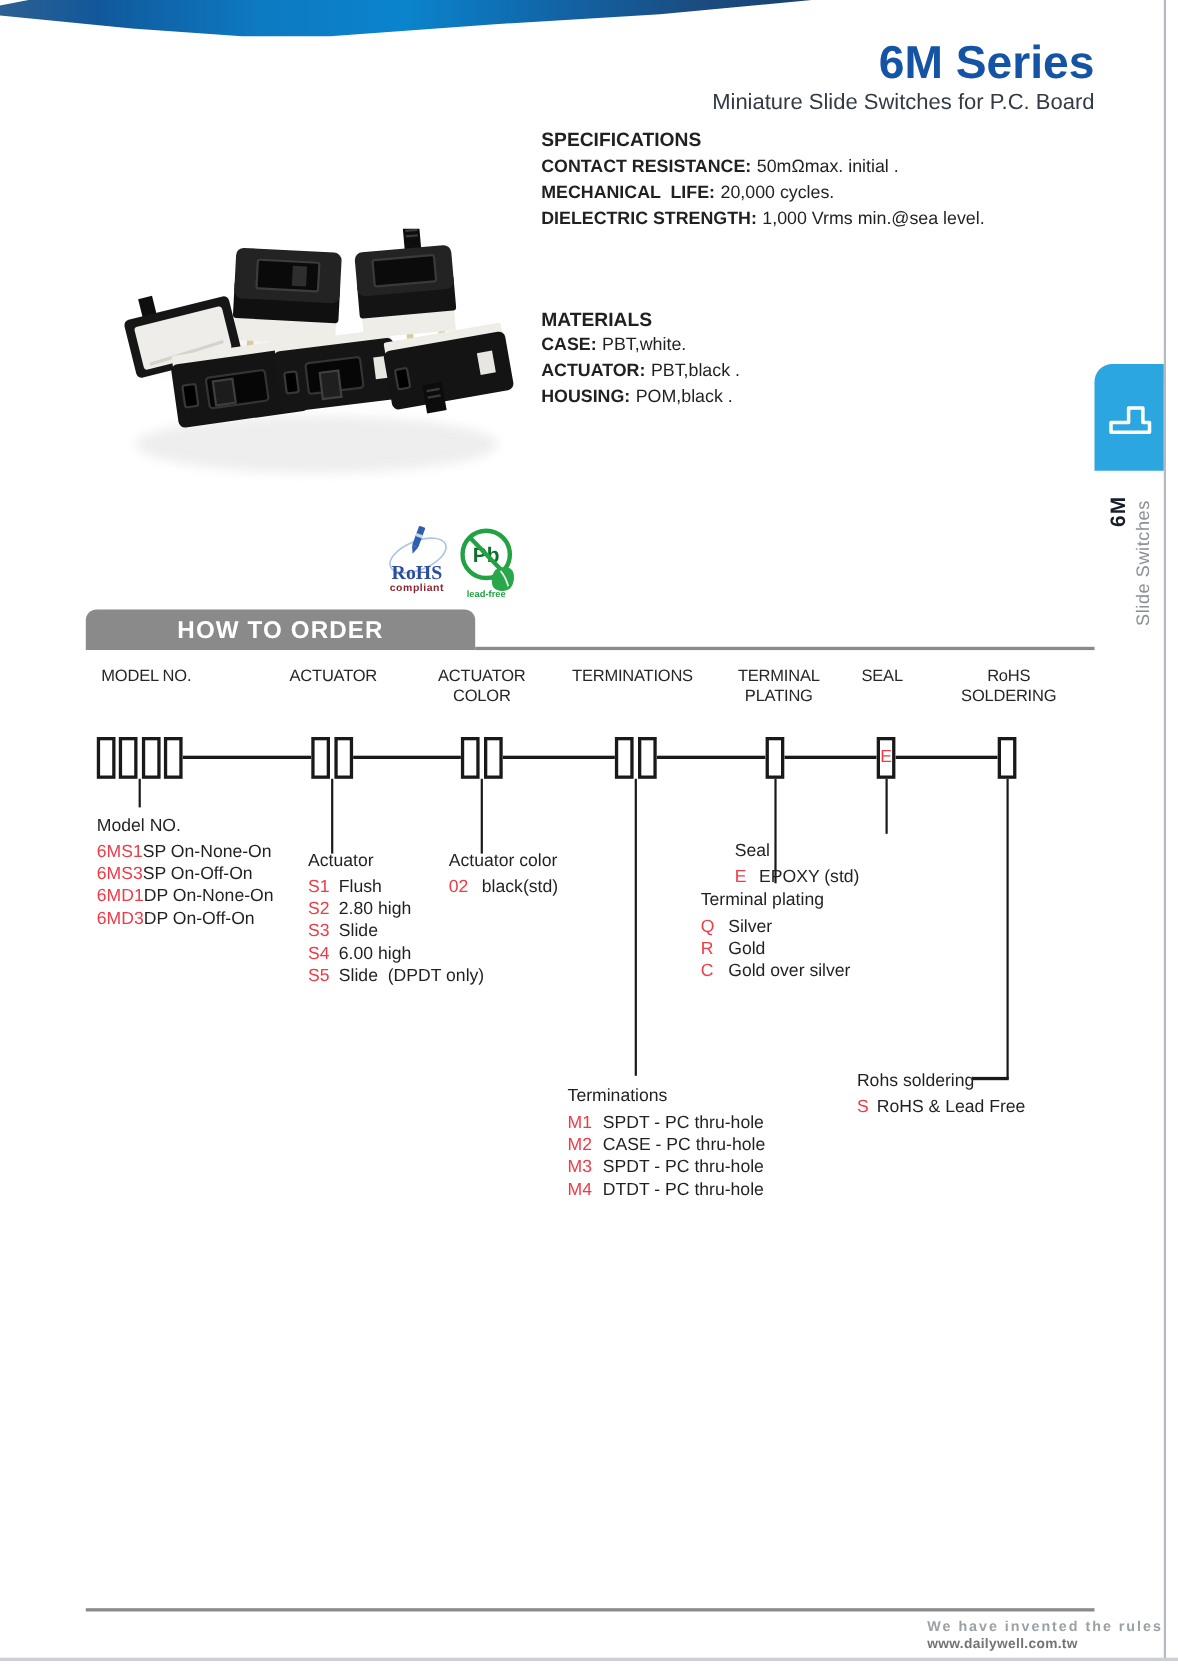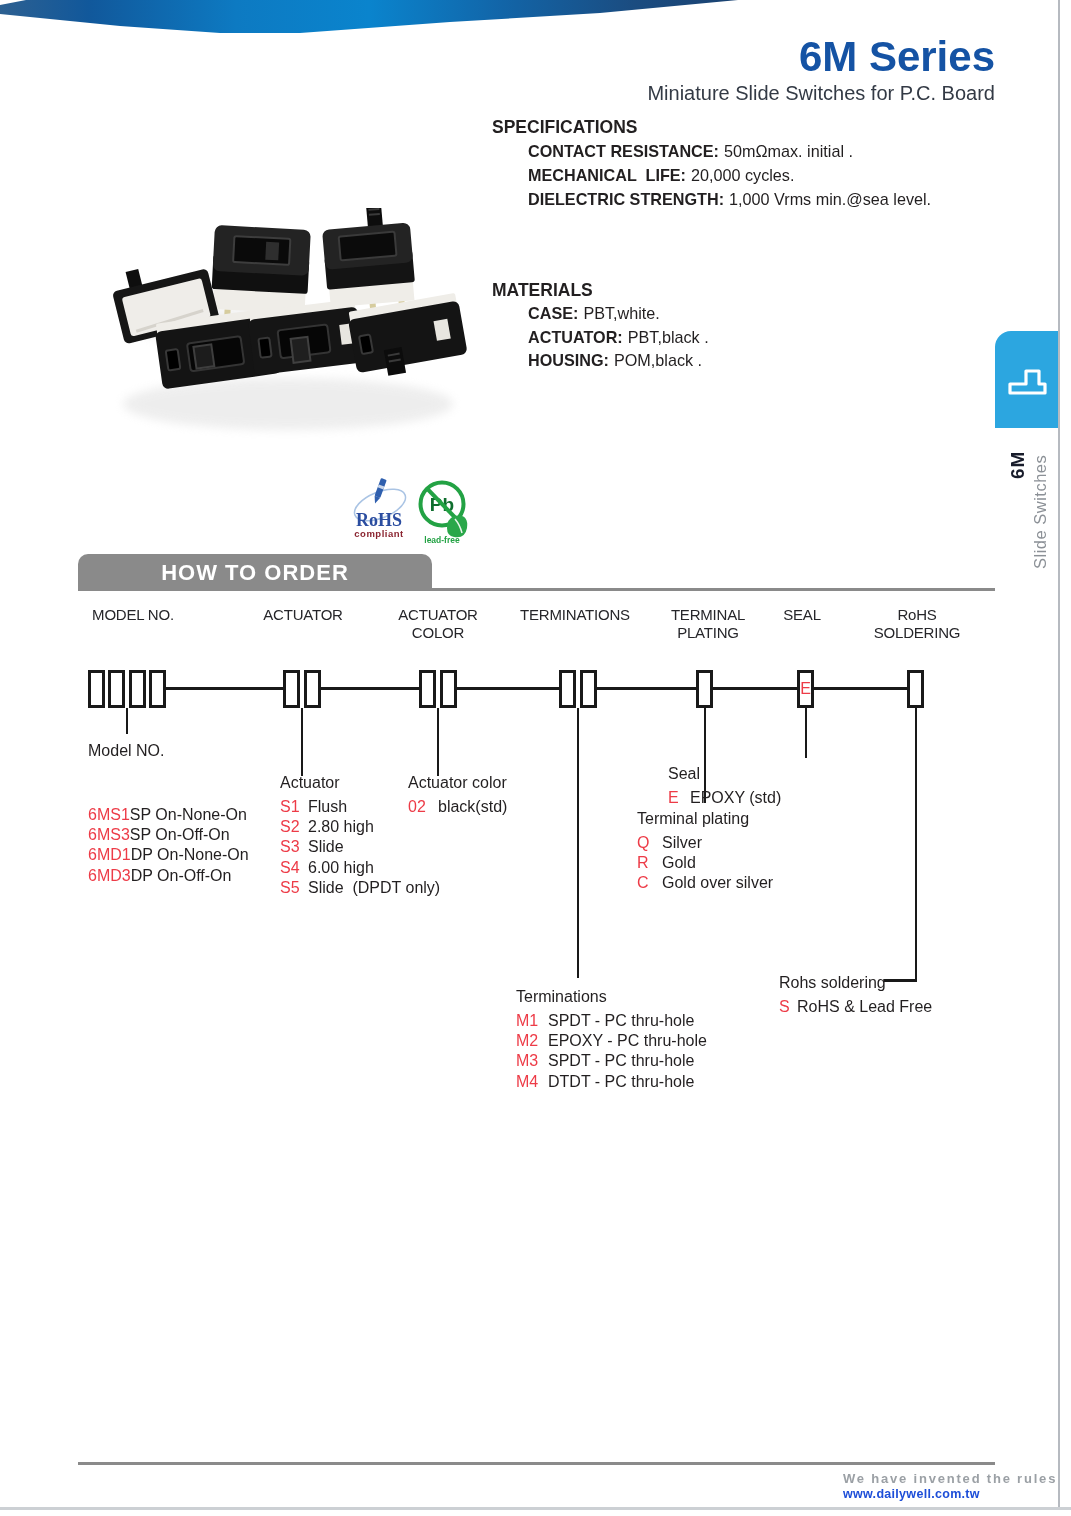--- a/index.html
+++ b/index.html
@@ -8,21 +8,21 @@
   .abs{position:absolute;}
 
   
   .header-svg{position:absolute;left:0;top:0;}
   .title-block{position:absolute;right:76px;top:34px;text-align:right;}
   .series-title{font-size:42px;font-weight:bold;color:#1553a4;line-height:46px;letter-spacing:0px;}
   .series-sub{font-size:20px;color:#333a45;line-height:24px;margin-top:1px;}
 
   
   .sec-h{position:absolute;font-size:17.5px;font-weight:bold;color:#221f20;}
-  .sec-list{position:absolute;margin-left:36px;}
+  .sec-list{position:absolute;}
   .spec-line{white-space:pre;font-size:16.2px;line-height:24px;color:#221f20;}
   .spec-line .lbl{font-weight:bold;}
   .spec-line .val{padding-left:5px;}
   .mat .spec-line{line-height:23.5px;}
 
   
   .side-tab{position:absolute;left:995px;top:331px;width:63px;height:97px;background:#2ca6e0;
             border-radius:16px 0 0 0;display:flex;align-items:center;justify-content:center;}
   .vtext{position:absolute;transform:rotate(-90deg);transform-origin:0 0;white-space:nowrap;}
   .v6m{left:1007px;top:479px;font-size:19px;font-weight:bold;color:#181c2b;letter-spacing:1px;}
@@ -45,21 +45,21 @@
   .jog{position:absolute;left:884px;top:979px;width:33px;height:2.5px;background:#191919;}
 
   .grp{position:absolute;font-size:16px;color:#221f20;}
   .grp-h{line-height:21px;margin-bottom:4px;}
   .opt{line-height:20.2px;white-space:pre;}
   .opt .code{color:#ed3b47;display:inline-block;}
 
   
   .footer-rule{position:absolute;left:78px;top:1462px;width:917px;height:3px;background:#8a8a8a;}
   .slogan{position:absolute;left:843px;top:1471px;font-size:13px;font-weight:bold;color:#9ba0a5;letter-spacing:1.8px;}
-  .website{position:absolute;left:843px;top:1487px;font-size:12.5px;font-weight:bold;color:#1d4ed8;letter-spacing:0.3px;}
+  .website{position:absolute;left:843px;top:1487px;font-size:12.5px;font-weight:bold;color:#737373;letter-spacing:0.3px;}
 
   
   .edge-right{position:absolute;left:1058px;top:0;width:2px;height:1509px;background:#b6bac0;}
   .edge-bottom{position:absolute;left:0;top:1507px;width:1071px;height:2.5px;background:#ccd0d4;}
 </style>
 </head>
 <body>
 
 <div class="page">
 
@@ -235,21 +235,21 @@
   <div class="tick" style="left:301px;top:708px;height:68px;"></div>
   <div class="tick" style="left:437px;top:708px;height:68px;"></div>
   <div class="tick" style="left:577px;top:708px;height:270px;"></div>
   <div class="tick" style="left:704px;top:708px;height:95px;"></div>
   <div class="tick" style="left:805px;top:708px;height:50px;"></div>
   <div class="tick" style="left:915px;top:708px;height:273px;"></div>
   <div class="jog"></div>
 
   <div class="grp" style="left:88px;top:740px;">
     <div class="grp-h">Model NO.</div>
-    <div class="opt"><span class="code" style="min-width:40px;margin-top:40px;">6MS1</span><span>SP On-None-On</span></div>
+    <div class="opt"><span class="code" style="min-width:40px;">6MS1</span><span>SP On-None-On</span></div>
     <div class="opt"><span class="code" style="min-width:40px;">6MS3</span><span>SP On-Off-On</span></div>
     <div class="opt"><span class="code" style="min-width:40px;">6MD1</span><span>DP On-None-On</span></div>
     <div class="opt"><span class="code" style="min-width:40px;">6MD3</span><span>DP On-Off-On</span></div>
   </div>
 
   <div class="grp" style="left:280px;top:772px;">
     <div class="grp-h">Actuator</div>
     <div class="opt"><span class="code" style="min-width:28px;">S1</span><span>Flush</span></div>
     <div class="opt"><span class="code" style="min-width:28px;">S2</span><span>2.80 high</span></div>
     <div class="opt"><span class="code" style="min-width:28px;">S3</span><span>Slide</span></div>
@@ -270,21 +270,21 @@
   <div class="grp" style="left:637px;top:808px;">
     <div class="grp-h">Terminal plating</div>
     <div class="opt"><span class="code" style="min-width:25px;">Q</span><span>Silver</span></div>
     <div class="opt"><span class="code" style="min-width:25px;">R</span><span>Gold</span></div>
     <div class="opt"><span class="code" style="min-width:25px;">C</span><span>Gold over silver</span></div>
   </div>
 
   <div class="grp" style="left:516px;top:986px;">
     <div class="grp-h">Terminations</div>
     <div class="opt"><span class="code" style="min-width:32px;">M1</span><span>SPDT - PC thru-hole</span></div>
-    <div class="opt"><span class="code" style="min-width:32px;">M2</span><span>EPOXY - PC thru-hole</span></div>
+    <div class="opt"><span class="code" style="min-width:32px;">M2</span><span>CASE - PC thru-hole</span></div>
     <div class="opt"><span class="code" style="min-width:32px;">M3</span><span>SPDT - PC thru-hole</span></div>
     <div class="opt"><span class="code" style="min-width:32px;">M4</span><span>DTDT - PC thru-hole</span></div>
   </div>
 
   <div class="grp" style="left:779px;top:972px;">
     <div class="grp-h">Rohs soldering</div>
     <div class="opt"><span class="code" style="min-width:18px;">S</span><span>RoHS &amp; Lead Free</span></div>
   </div>
 
   <div class="footer-rule"></div>

